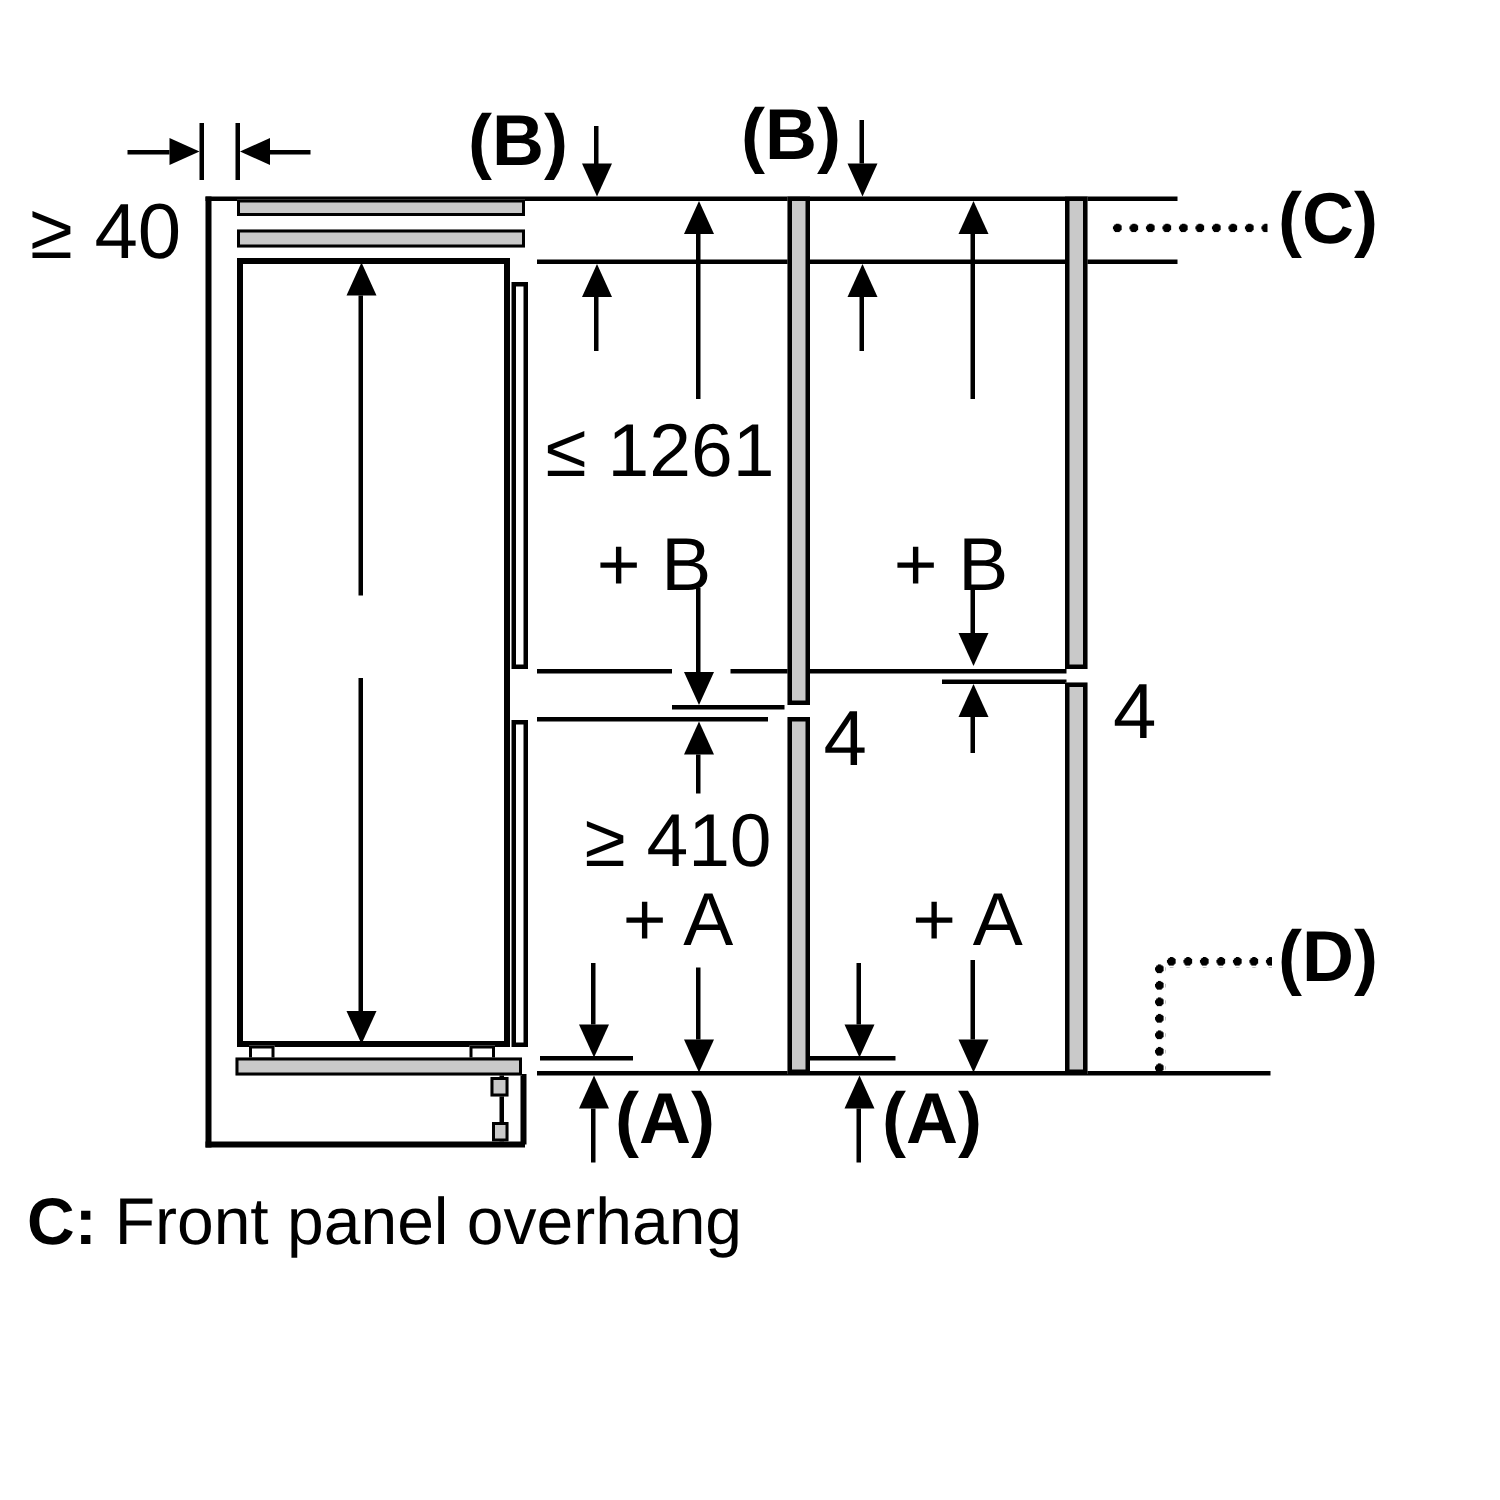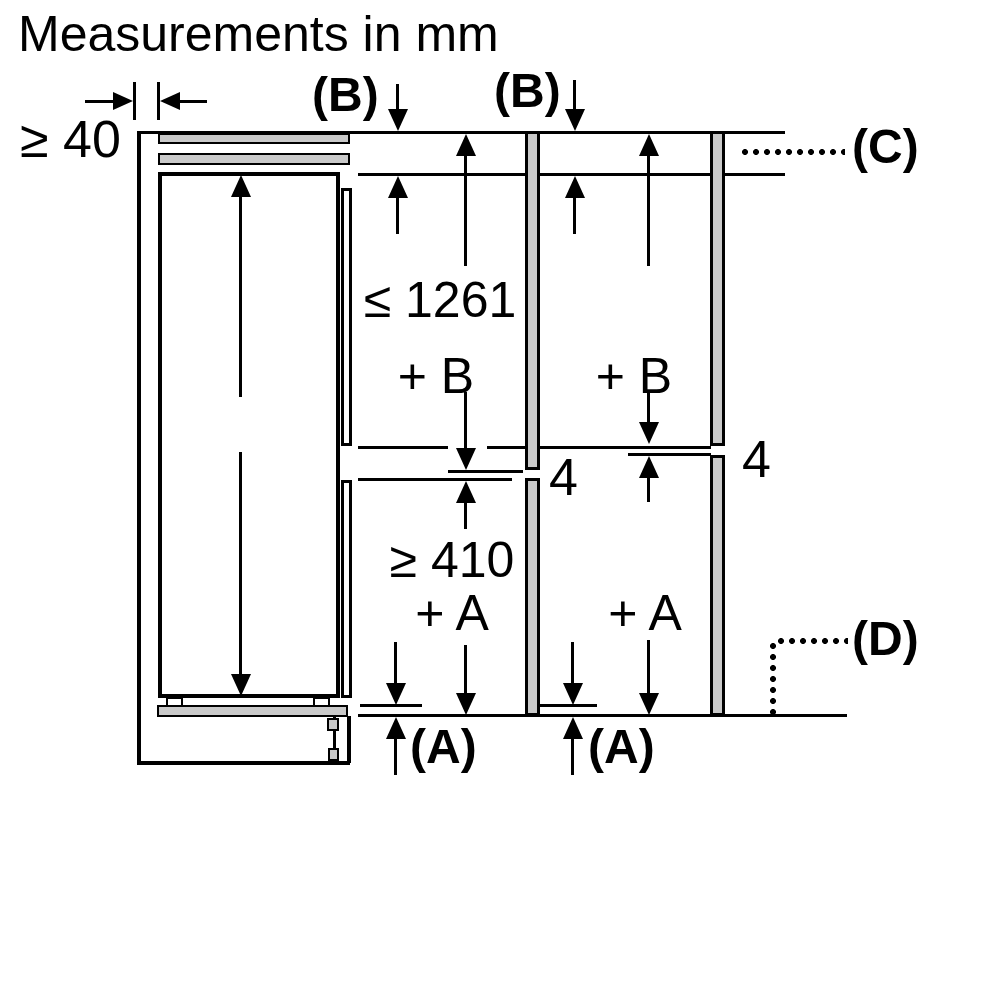--- a/index.html
+++ b/index.html
@@ -12,37 +12,36 @@
   .ah.down{border-left:10px solid transparent;border-right:10px solid transparent;border-top:22px solid #000;}
   .ah.left{border-top:9px solid transparent;border-bottom:9px solid transparent;border-right:20px solid #000;}
   .ah.right{border-top:9px solid transparent;border-bottom:9px solid transparent;border-left:20px solid #000;}
   .gray{position:absolute;background:#c9c9c9;border:3px solid #000;box-sizing:border-box;}
   .grayThin{position:absolute;background:#c9c9c9;border:2px solid #000;box-sizing:border-box;}
   .whiteBox{position:absolute;background:#fff;border:3px solid #000;box-sizing:border-box;}
   .t{position:absolute;white-space:nowrap;line-height:1.05;}
   .cx{transform:translateX(-50%);}
   .f50{font-size:50px;}
   .f48b{font-size:48px;font-weight:bold;}
-  .f52{font-size:52px;}
+  .f52{font-size:52px;margin-top:16px;}
   .leg{font-size:44px;}
   .leg b{margin-right:12px;}
   sup{font-size:30px;vertical-align:super;line-height:0;}
   .dots-h{position:absolute;height:7px;
     background-image:radial-gradient(circle 3px at 5px 3px,#000 95%,rgba(0,0,0,0) 100%);
     background-size:11px 7px;background-repeat:repeat-x;}
   .dots-v{position:absolute;width:7px;
     background-image:radial-gradient(circle 3px at 3px 5px,#000 95%,rgba(0,0,0,0) 100%);
     background-size:7px 11px;background-repeat:repeat-y;}
 </style>
 </head>
 <body>
 
 <div id="stage">
 
-  <div class="t f50" style="left:18px;top:8px;">Measurements in mm</div>
 
   <div class="hline" style="left:137px;top:131px;width:648px;"></div>
   <div class="hline" style="left:358px;top:173px;width:427px;"></div>
   <div class="hline" style="left:358px;top:446px;width:90px;"></div>
   <div class="hline" style="left:487px;top:446px;width:224px;"></div>
   <div class="hline" style="left:358px;top:478px;width:154px;"></div>
   <div class="hline" style="left:448px;top:470px;width:75px;"></div>
   <div class="hline" style="left:628px;top:453px;width:83px;"></div>
   <div class="hline" style="left:358px;top:714px;width:489px;"></div>
   <div class="hline" style="left:360px;top:704px;width:62px;"></div>
@@ -131,14 +130,15 @@
   <div class="ah up" style="left:563px;top:717px;"></div>
   <div class="vline" style="left:571px;top:739px;height:36px;"></div>
   <div class="t f48b" style="left:588px;top:722px;">(A)</div>
 
   <div class="dots-h" style="left:740px;top:149px;width:105px;"></div>
   <div class="t f48b" style="left:852px;top:122px;">(C)</div>
   <div class="dots-h" style="left:776px;top:638px;width:72px;"></div>
   <div class="dots-v" style="left:770px;top:641px;height:74px;"></div>
   <div class="t f48b" style="left:852px;top:614px;">(D)</div>
 
+  <div class="t leg" style="left:18px;top:792px;"><b>C:</b><span>Front panel overhang</span></div>
 
 </div>
 
 </body></html>

